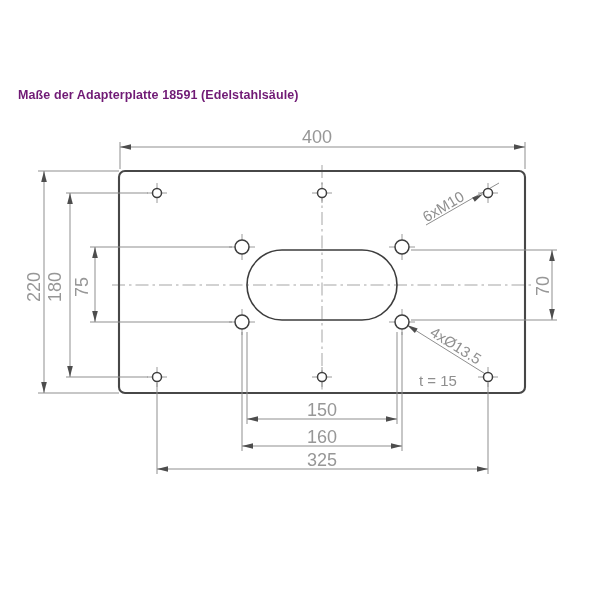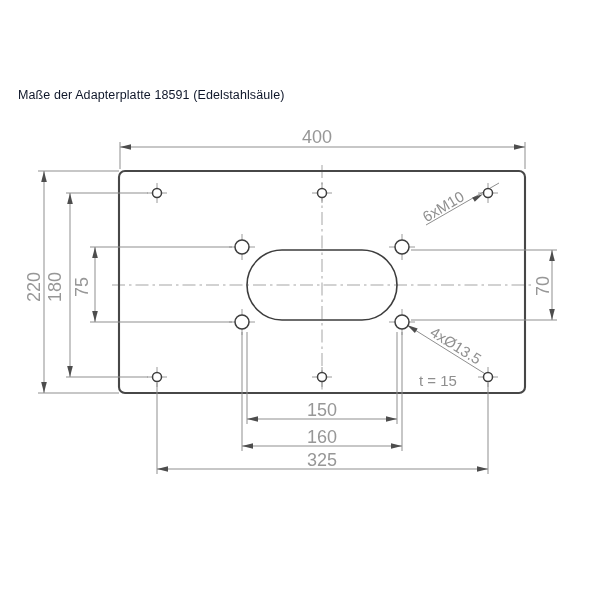--- a/index.html
+++ b/index.html
@@ -1,17 +1,17 @@
 <!DOCTYPE html>
 <html><head>
 <meta charset="utf-8">
 <style>
   html,body{margin:0;padding:0;background:#ffffff;width:600px;height:600px;overflow:hidden;}
   .page{position:relative;width:600px;height:600px;background:#fff;font-family:"Liberation Sans",sans-serif;}
-  .title{position:absolute;left:18px;top:88px;font-size:12.5px;font-weight:normal;color:#0f172a;letter-spacing:.1px;}
+  .title{position:absolute;left:18px;top:88px;font-size:12.5px;font-weight:bold;color:#701a75;letter-spacing:.1px;}
   svg{position:absolute;left:0;top:0;}
   .outline{stroke:#474747;stroke-width:2.1;fill:none;stroke-linejoin:round;}
   .slot{stroke:#3d3d3d;stroke-width:1.6;fill:none;}
   .hole{stroke:#3d3d3d;stroke-width:1.5;fill:#ffffff;}
   .cl{stroke:#a5a5a5;stroke-width:1;fill:none;stroke-dasharray:13 4 2.5 4;}
   .dim{stroke:#8f8f8f;stroke-width:1;fill:none;}
   .cross{stroke:#8f8f8f;stroke-width:.9;fill:none;}
   .arrow{fill:#4d4d4d;stroke:none;}
   .dtext{font-family:"Liberation Sans",sans-serif;font-size:18px;fill:#979797;}
   .stext{font-family:"Liberation Sans",sans-serif;font-size:15px;fill:#8f8f8f;}

